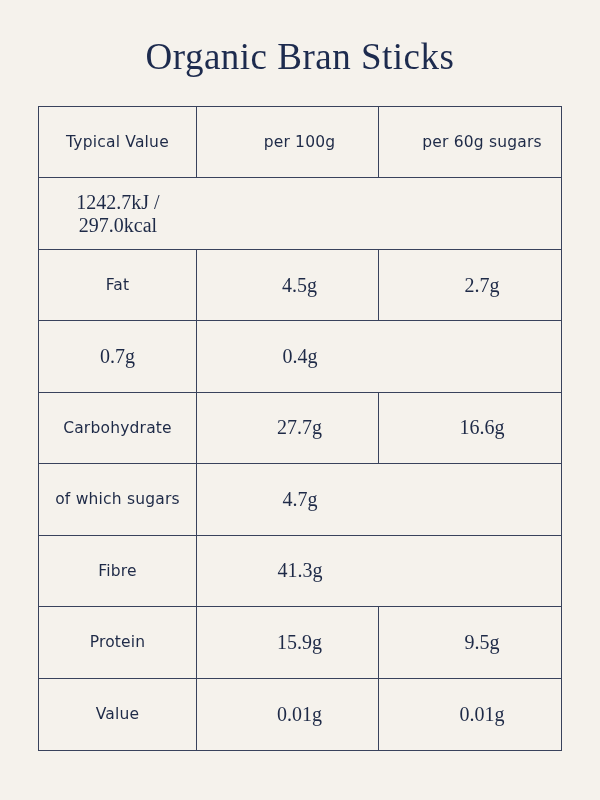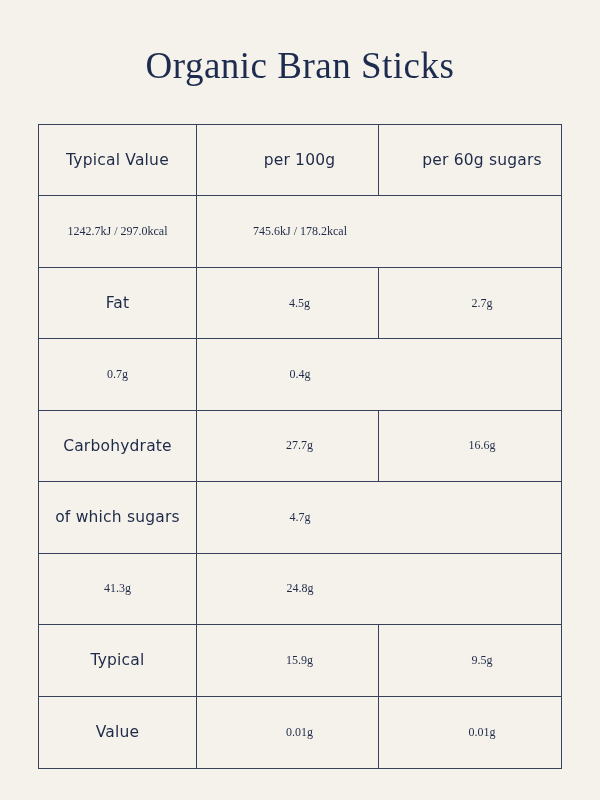--- a/index.html
+++ b/index.html
@@ -8,21 +8,21 @@
   }
   body {
     width: 600px;
     height: 800px;
     background: #f5f2ec;
     font-family: "DejaVu Sans", "Liberation Sans", sans-serif;
     color: #1e2a47;
     overflow: hidden;
   }
   .page-title {
-    margin: 13px;
+    margin: 4px;
     padding-top: 34px;
     height: 64px;
     text-align: center;
     font-family: "Liberation Serif", "DejaVu Serif", serif;
     font-weight: 400;
     font-size: 37px;
     line-height: 1.0;
     letter-spacing: 0.5px;
     color: #1d2b4e;
   }
@@ -58,41 +58,40 @@
   }
   .label-cell {
     font-family: "DejaVu Sans", "Liberation Sans", sans-serif;
     font-size: 15.5px;
     font-weight: 500;
     letter-spacing: 0.2px;
     color: #1e2a47;
   }
   .value-cell {
     font-family: "Liberation Serif", "DejaVu Serif", serif;
-    font-size: 12px;
+    font-size: 20px;
     font-weight: 400;
     color: #1e2a47;
   }
 </style>
 </head>
 <body>
 
 <h1 class="page-title">Organic Bran Sticks</h1>
 
 <div class="nutri-table">
 
   <div class="t-row">
     <div class="cell label-cell">Typical Value</div>
     <div class="cell label-cell">per 100g</div>
     <div class="cell label-cell">per 60g sugars</div>
   </div>
 
   <div class="t-row">
     <div class="cell value-cell">1242.7kJ / 297.0kcal</div>
-    <div class="cell value-cell">745.6kJ / 178.2kcal</div>
   </div>
 
   <div class="t-row">
     <div class="cell label-cell">Fat</div>
     <div class="cell value-cell">4.5g</div>
     <div class="cell value-cell">2.7g</div>
   </div>
 
   <div class="t-row">
     <div class="cell value-cell">0.7g</div>
@@ -104,26 +103,26 @@
     <div class="cell value-cell">27.7g</div>
     <div class="cell value-cell">16.6g</div>
   </div>
 
   <div class="t-row">
     <div class="cell label-cell">of which sugars</div>
     <div class="cell value-cell">4.7g</div>
   </div>
 
   <div class="t-row">
+    <div class="cell label-cell">Fibre</div>
     <div class="cell value-cell">41.3g</div>
-    <div class="cell value-cell">24.8g</div>
   </div>
 
   <div class="t-row">
-    <div class="cell label-cell">Typical</div>
+    <div class="cell label-cell">Protein</div>
     <div class="cell value-cell">15.9g</div>
     <div class="cell value-cell">9.5g</div>
   </div>
 
   <div class="t-row">
     <div class="cell label-cell">Value</div>
     <div class="cell value-cell">0.01g</div>
     <div class="cell value-cell">0.01g</div>
   </div>
 

